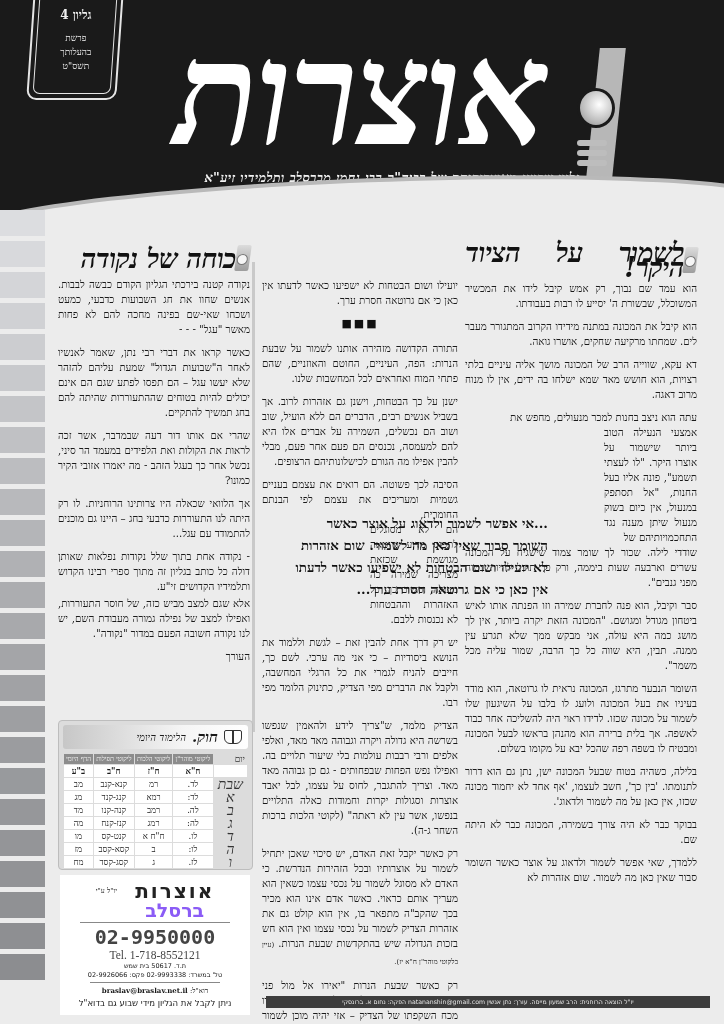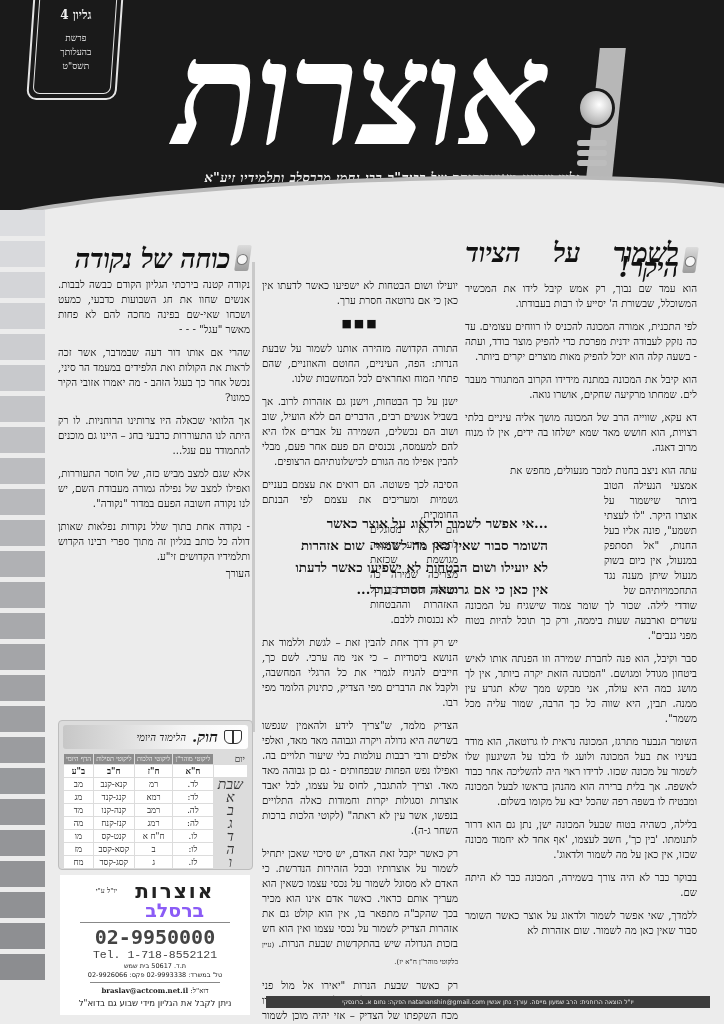--- a/index.html
+++ b/index.html
@@ -30,21 +30,21 @@
   .stripe div { height: 26px; margin-bottom: 5px; }
 
   
   .col { position: absolute; direction: rtl; text-align: justify; font-size: 10.2px; line-height: 15px; }
   .col p { margin-bottom: 8px; }
   .col-right { left: 465px; top: 245px; width: 232px; }
   .col-mid { left: 262px; top: 278px; width: 196px; }
   .col-left { left: 58px; top: 245px; width: 192px; }
   .rule-left { position: absolute; left: 252px; top: 262px; width: 3px; height: 470px; background: #c9c9c9; }
 
-  .headline { display: flex; align-items: center; gap: 6px; justify-content: flex-start; direction: rtl; margin-bottom: 6px; }
+  .headline { display: flex; align-items: center; justify-content: flex-start; direction: rtl; margin-bottom: 6px; }
   .headline h1 { font-size: 27px; font-style: italic; font-weight: bold; font-family: "DejaVu Serif", serif; letter-spacing: -0.5px; color: #111; }
   .head-icon { width: 14px; height: 26px; background: linear-gradient(#dcdcdc,#9d9d9d); border-radius: 2px; position: relative; transform: skewX(-8deg); }
   .head-icon::after { content: ""; position: absolute; left: 1px; top: 9px; width: 9px; height: 9px; border-radius: 50%; background: #f5f5f5; border: 1px solid #777; }
 
   .sep-squares { text-align: center; letter-spacing: 2px; font-size: 11px; margin: 4px 0 10px; color: #111; }
 
   .pullquote { position: absolute; left: 290px; top: 513px; width: 258px; direction: rtl; text-align: right; font-size: 13.3px; line-height: 22px; font-weight: bold; color: #111; }
   .col-right .wrap-narrow { width: 93px; margin-right: 0; margin-left: auto; }
 
   
@@ -62,21 +62,21 @@
   .chok-table td.day { background: transparent; font-size: 14px; color: #333; font-style: italic; }
 
   
   .sponsor { position: absolute; left: 60px; top: 875px; width: 190px; height: 140px; background: #ffffff; direction: rtl; text-align: center; padding-top: 6px; }
   .sp-top { display: flex; justify-content: center; gap: 18px; align-items: flex-start; }
   .sp-small { font-size: 7px; margin-top: 6px; }
   .sp-logo1 { font-size: 20px; letter-spacing: 2px; font-family: "DejaVu Sans", sans-serif; font-weight: bold; color: #222; line-height: 20px; }
   .sp-logo2 { font-size: 19px; font-family: "DejaVu Sans", sans-serif; font-weight: bold; color: #8b5cf6; line-height: 18px; }
   .sp-line { height: 1px; background: #888; margin: 3px 20px; }
   .sp-phone { font-family: "DejaVu Sans Mono", monospace; font-weight: bold; font-size: 20px; color: #444; direction: ltr; line-height: 22px; }
-  .sp-tel { font-family: Liberation Mono, monospace; font-size: 11.5px; color: #444; direction: ltr; line-height: 14px; }
+  .sp-tel { font-family: Liberation Serif, serif; font-size: 11.5px; color: #444; direction: ltr; line-height: 14px; }
   .sp-addr { font-size: 6.5px; line-height: 9px; font-family: "DejaVu Sans", sans-serif; }
   .sp-email { font-size: 7px; line-height: 11px; }
   .sp-note { font-size: 8.5px; line-height: 12px; font-family: "DejaVu Sans", sans-serif; }
 
   .footer-bar { position: absolute; left: 266px; top: 996px; width: 444px; height: 12px; background: #3d3d3d; color: #e8e8e8; font-size: 6.2px; line-height: 12px; text-align: center; direction: rtl; font-family: "DejaVu Sans", sans-serif; }
 </style>
 </head>
 <body>
 
 <div class="masthead">
@@ -133,21 +133,20 @@
     <div style="background:#8e8f92"></div>
   <div style="background:#8c8d90"></div>
 </div>
 
 <div class="col col-right">
   <div class="headline">
     <span class="head-icon"></span>
     <h1>לשמור על הציוד היקר!</h1>
   </div>
   <p>הוא עמד שם נבוך, רק אמש קיבל לידו את המכשיר המשוכלל, שבשורת ה' יסייע לו רבות בעבודתו.</p>
-  <p>לפי התכנית, אמורה המכונה להכניס לו רווחים עצומים. עד כה נזקק לעבודה ידנית מפרכת כדי להפיק מוצר בודד, ועתה - בשעה קלה הוא יוכל להפיק מאות מוצרים יקרים ביותר.</p>
   <p>הוא קיבל את המכונה במתנה מידידו הקרוב המתגורר מעבר לים. שמחתו מרקיעה שחקים, אושרו גואה.</p>
   <p>דא עקא, שווייה הרב של המכונה מושך אליה עיניים בלתי רצויות, הוא חושש מאד שמא ישלחו בה ידים, אין לו מנוח מרוב דאגה.</p>
   <p style="margin-bottom:0">עתה הוא ניצב בחנות למכר מנעולים, מחפש את</p>
   <div class="wrap-narrow">אמצעי הנעילה הטוב ביותר שישמור על אוצרו היקר. "לו לעצתי תשמע", פונה אליו בעל החנות, "אל תסתפק במנעול, אין כיום בשוק מנעול שיתן מענה נגד התחכמויותיהם של</div>
   <p>שודדי לילה. שכור לך שומר צמוד שישגיח על המכונה עשרים וארבעה שעות ביממה, ורק כך תוכל להיות בטוח מפני גנבים".</p>
   <p>סבר וקיבל, הוא פנה לחברת שמירה וזו הפנתה אותו לאיש ביטחון מגודל ומגושם. "המכונה הזאת יקרה ביותר, אין לך מושג כמה היא עולה, אני מבקש ממך שלא תגרע עין ממנה. תבין, היא שווה כל כך הרבה, שמור עליה מכל משמר".</p>
   <p>השומר הנבער מתרגז, המכונה נראית לו גרוטאה, הוא מודד בעיניו את בעל המכונה ולועג לו בלבו על השיגעון שלו לשמור על מכונה שכזו. לדידו ראוי היה להשליכה אחר כבוד לאשפה. אך בלית ברירה הוא מהנהן בראשו לבעל המכונה ומבטיח לו בשפה רפה שהכל יבא על מקומו בשלום.</p>
   <p>בלילה, כשהיה בטוח שבעל המכונה ישן, נתן גם הוא דרור לתנומתו. 'בין כך', חשב לעצמו, 'אף אחד לא יחמוד מכונה שכזו, אין כאן על מה לשמור ולדאוג'.</p>
   <p>בבוקר כבר לא היה צורך בשמירה, המכונה כבר לא היתה שם.</p>
   <p>ללמדך, שאי אפשר לשמור ולדאוג על אוצר כאשר השומר סבור שאין כאן מה לשמור. שום אזהרות לא</p>
@@ -168,24 +167,25 @@
 
 <div class="pullquote">...אי אפשר לשמור ולדאוג על אוצר כאשר השומר סבור שאין כאן מה לשמור. שום אזהרות לא יועילו ושום הבטחות לא ישפיעו כאשר לדעתו אין כאן כי אם גרוטאה חסרת ערך...</div>
 
 <div class="rule-left"></div>
 <div class="col col-left">
   <div class="headline">
     <span class="head-icon"></span>
     <h1>כוחה של נקודה</h1>
   </div>
   <p>נקודה קטנה בירכתי הגליון הקודם כבשה לבבות. אנשים שחוו את חג השבועות כדבעי, כמעט ושכחו שאי-שם בפינה מחכה להם לא פחות מאשר "עגל" - - -</p>
+  <p>כאשר קראו את דברי רבי נתן, שאמר לאנשיו לאחר ה"שבועות הגדול" שמעת עליהם להזהר שלא יעשו עגל – הם תפסו לפתע שגם הם אינם יכולים להיות בטוחים שההתעוררות שהיתה להם בחג תמשיך להתקיים.</p>
   <p>שהרי אם אותו דור דעה שבמדבר, אשר זכה לראות את הקולות ואת הלפידים במעמד הר סיני, נכשל אחר כך בעגל הזהב - מה יאמרו אזובי הקיר כמונו?</p>
   <p>אך הלוואי שכאלה היו צרותינו הרוחניות. לו רק היתה לנו התעוררות כדבעי בחג – היינו גם מוכנים להתמודד עם עגל...</p>
+  <p style="margin-bottom:2px">- נקודה אחת בתוך שלל נקודות נפלאות שאותן דולה כל כותב בגליון זה מתוך ספרי רבינו הקדוש ותלמידיו הקדושים זי"ע.</p>
   <p>אלא שגם למצב מביש כזה, של חוסר התעוררות, ואפילו למצב של נפילה גמורה מעבודת השם, יש לנו נקודה חשובה הפעם במדור "נקודה".</p>
-  <p style="margin-bottom:2px">- נקודה אחת בתוך שלל נקודות נפלאות שאותן דולה כל כותב בגליון זה מתוך ספרי רבינו הקדוש ותלמידיו הקדושים זי"ע.</p>
   <div style="text-align:right">העורך</div>
 </div>
 
 <div class="chok">
   <div class="chok-head">
     <span class="book-icon"></span>
     <span class="chok-title">חוק.</span>
     <span class="chok-sub">הלימוד היומי</span>
   </div>
   <table class="chok-table">
@@ -268,18 +268,18 @@
     <div class="sp-small">יו"ל ע"י</div>
   </div>
   <div class="sp-line"></div>
   <div class="sp-phone">02-9950000</div>
   <div class="sp-tel">Tel. 1-718-8552121</div>
   <div class="sp-addr">ת.ד. 50617 בית שמש</div>
   <div class="sp-addr">טל' במשרד: 02-9993338 פקס: 02-9926066</div>
   <div class="sp-line" style="margin:2px 30px"></div>
   <div class="sp-email">
     <span>דוא"ל:</span>
-    <span style="font-weight:bold">braslav@actcom.net.il</span>
+    <span style="font-weight:bold">braslav@braslav.net.il</span>
   </div>
   <div class="sp-note">ניתן לקבל את הגליון מידי שבוע גם בדוא"ל</div>
 </div>
 
 <div class="footer-bar">יו"ל הוצאה הרוחנית: הרב שמעון מייסה. עורך: נתן אנשין natananshin@gmail.com הפקה: נחום א. ברונסקי</div>
 
 </body></html>

